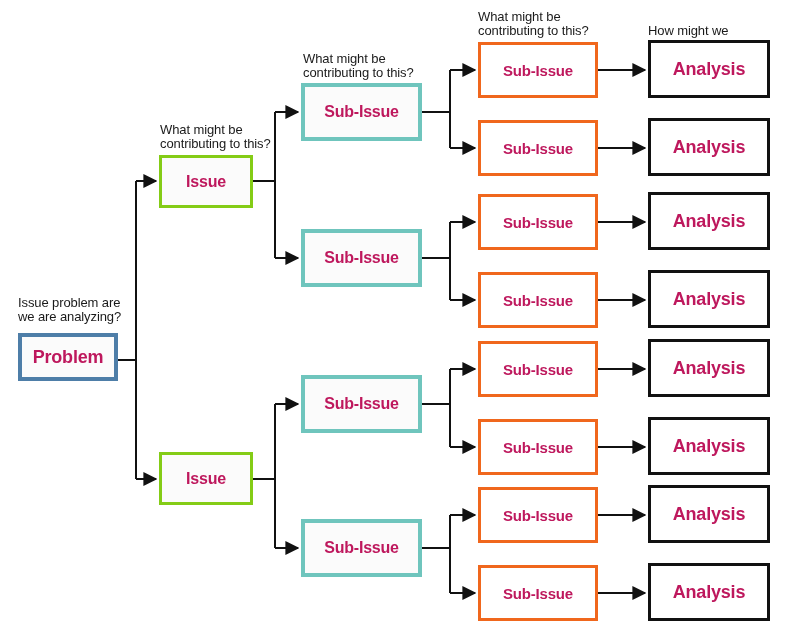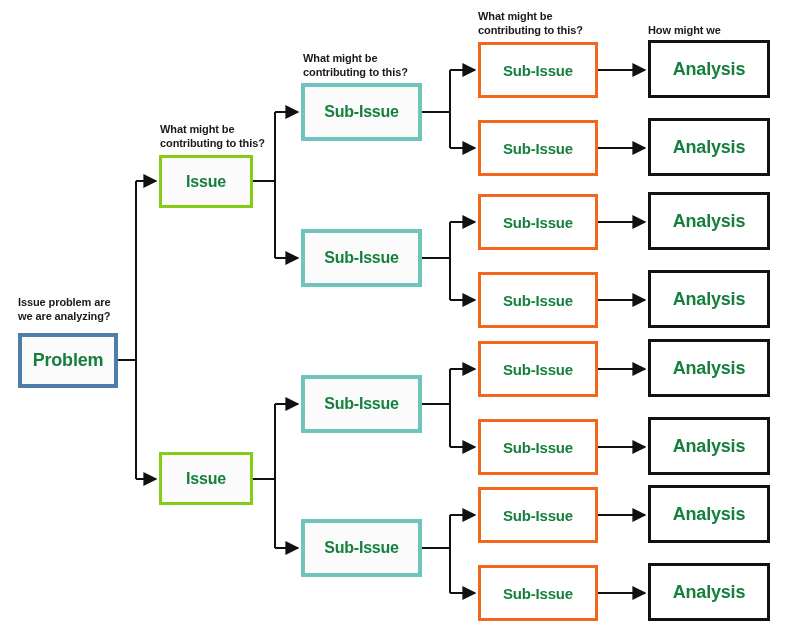--- a/index.html
+++ b/index.html
@@ -26,21 +26,21 @@
     pointer-events: none;
   }
   .node {
     position: absolute;
     box-sizing: border-box;
     background: #fafafa;
     display: flex;
     align-items: center;
     justify-content: center;
     font-weight: bold;
-    color: #15803d;
+    color: #be185d;
     letter-spacing: -0.2px;
   }
   .node.problem {
     border: 4px solid #4e7ea8;
     font-size: 18px;
     background: #fbfbfb;
   }
   .node.issue {
     border: 3px solid #84cc16;
     font-size: 16px;
@@ -57,24 +57,24 @@
     font-size: 15px;
     background: #ffffff;
   }
   .node.analysis {
     border: 3px solid #111111;
     font-size: 18px;
     background: #ffffff;
   }
   .caption {
     position: absolute;
-    font-size: 11px;
+    font-size: 13px;
     line-height: 13.5px;
     color: #1a1a1a;
-    font-weight: bold;
+    font-weight: normal;
     white-space: pre-line;
     letter-spacing: -0.1px;
   }
 </style>
 </head>
 <body>
 
 <div id="canvas">
 
   <svg id="wires" viewBox="0 0 800 624">
@@ -129,21 +129,21 @@
       <div class="caption" style="left: 160px; top: 123px;">What might be
 contributing to this?</div>
       <div class="caption" style="left: 303px; top: 52px;">What might be
 contributing to this?</div>
       <div class="caption" style="left: 478px; top: 10px;">What might be
 contributing to this?</div>
       <div class="caption" style="left: 648px; top: 10px; margin-top: 14px;">How might we
 analyze this?</div>
     </div>
   <div id="node-layer">
-      <div class="node problem" style="left: 18px; top: 333px; width: 100px; height: 55px;">
+      <div class="node problem" style="left: 18px; top: 333px; width: 100px; height: 48px;">
         <span>Problem</span>
       </div>
       <div class="node issue" style="left: 159px; top: 155px; width: 94px; height: 53px;">
         <span>Issue</span>
       </div>
       <div class="node issue" style="left: 159px; top: 452px; width: 94px; height: 53px;">
         <span>Issue</span>
       </div>
       <div class="node subissue-teal" style="left: 301px; top: 83px; width: 121px; height: 58px;">
         <span>Sub-Issue</span>

